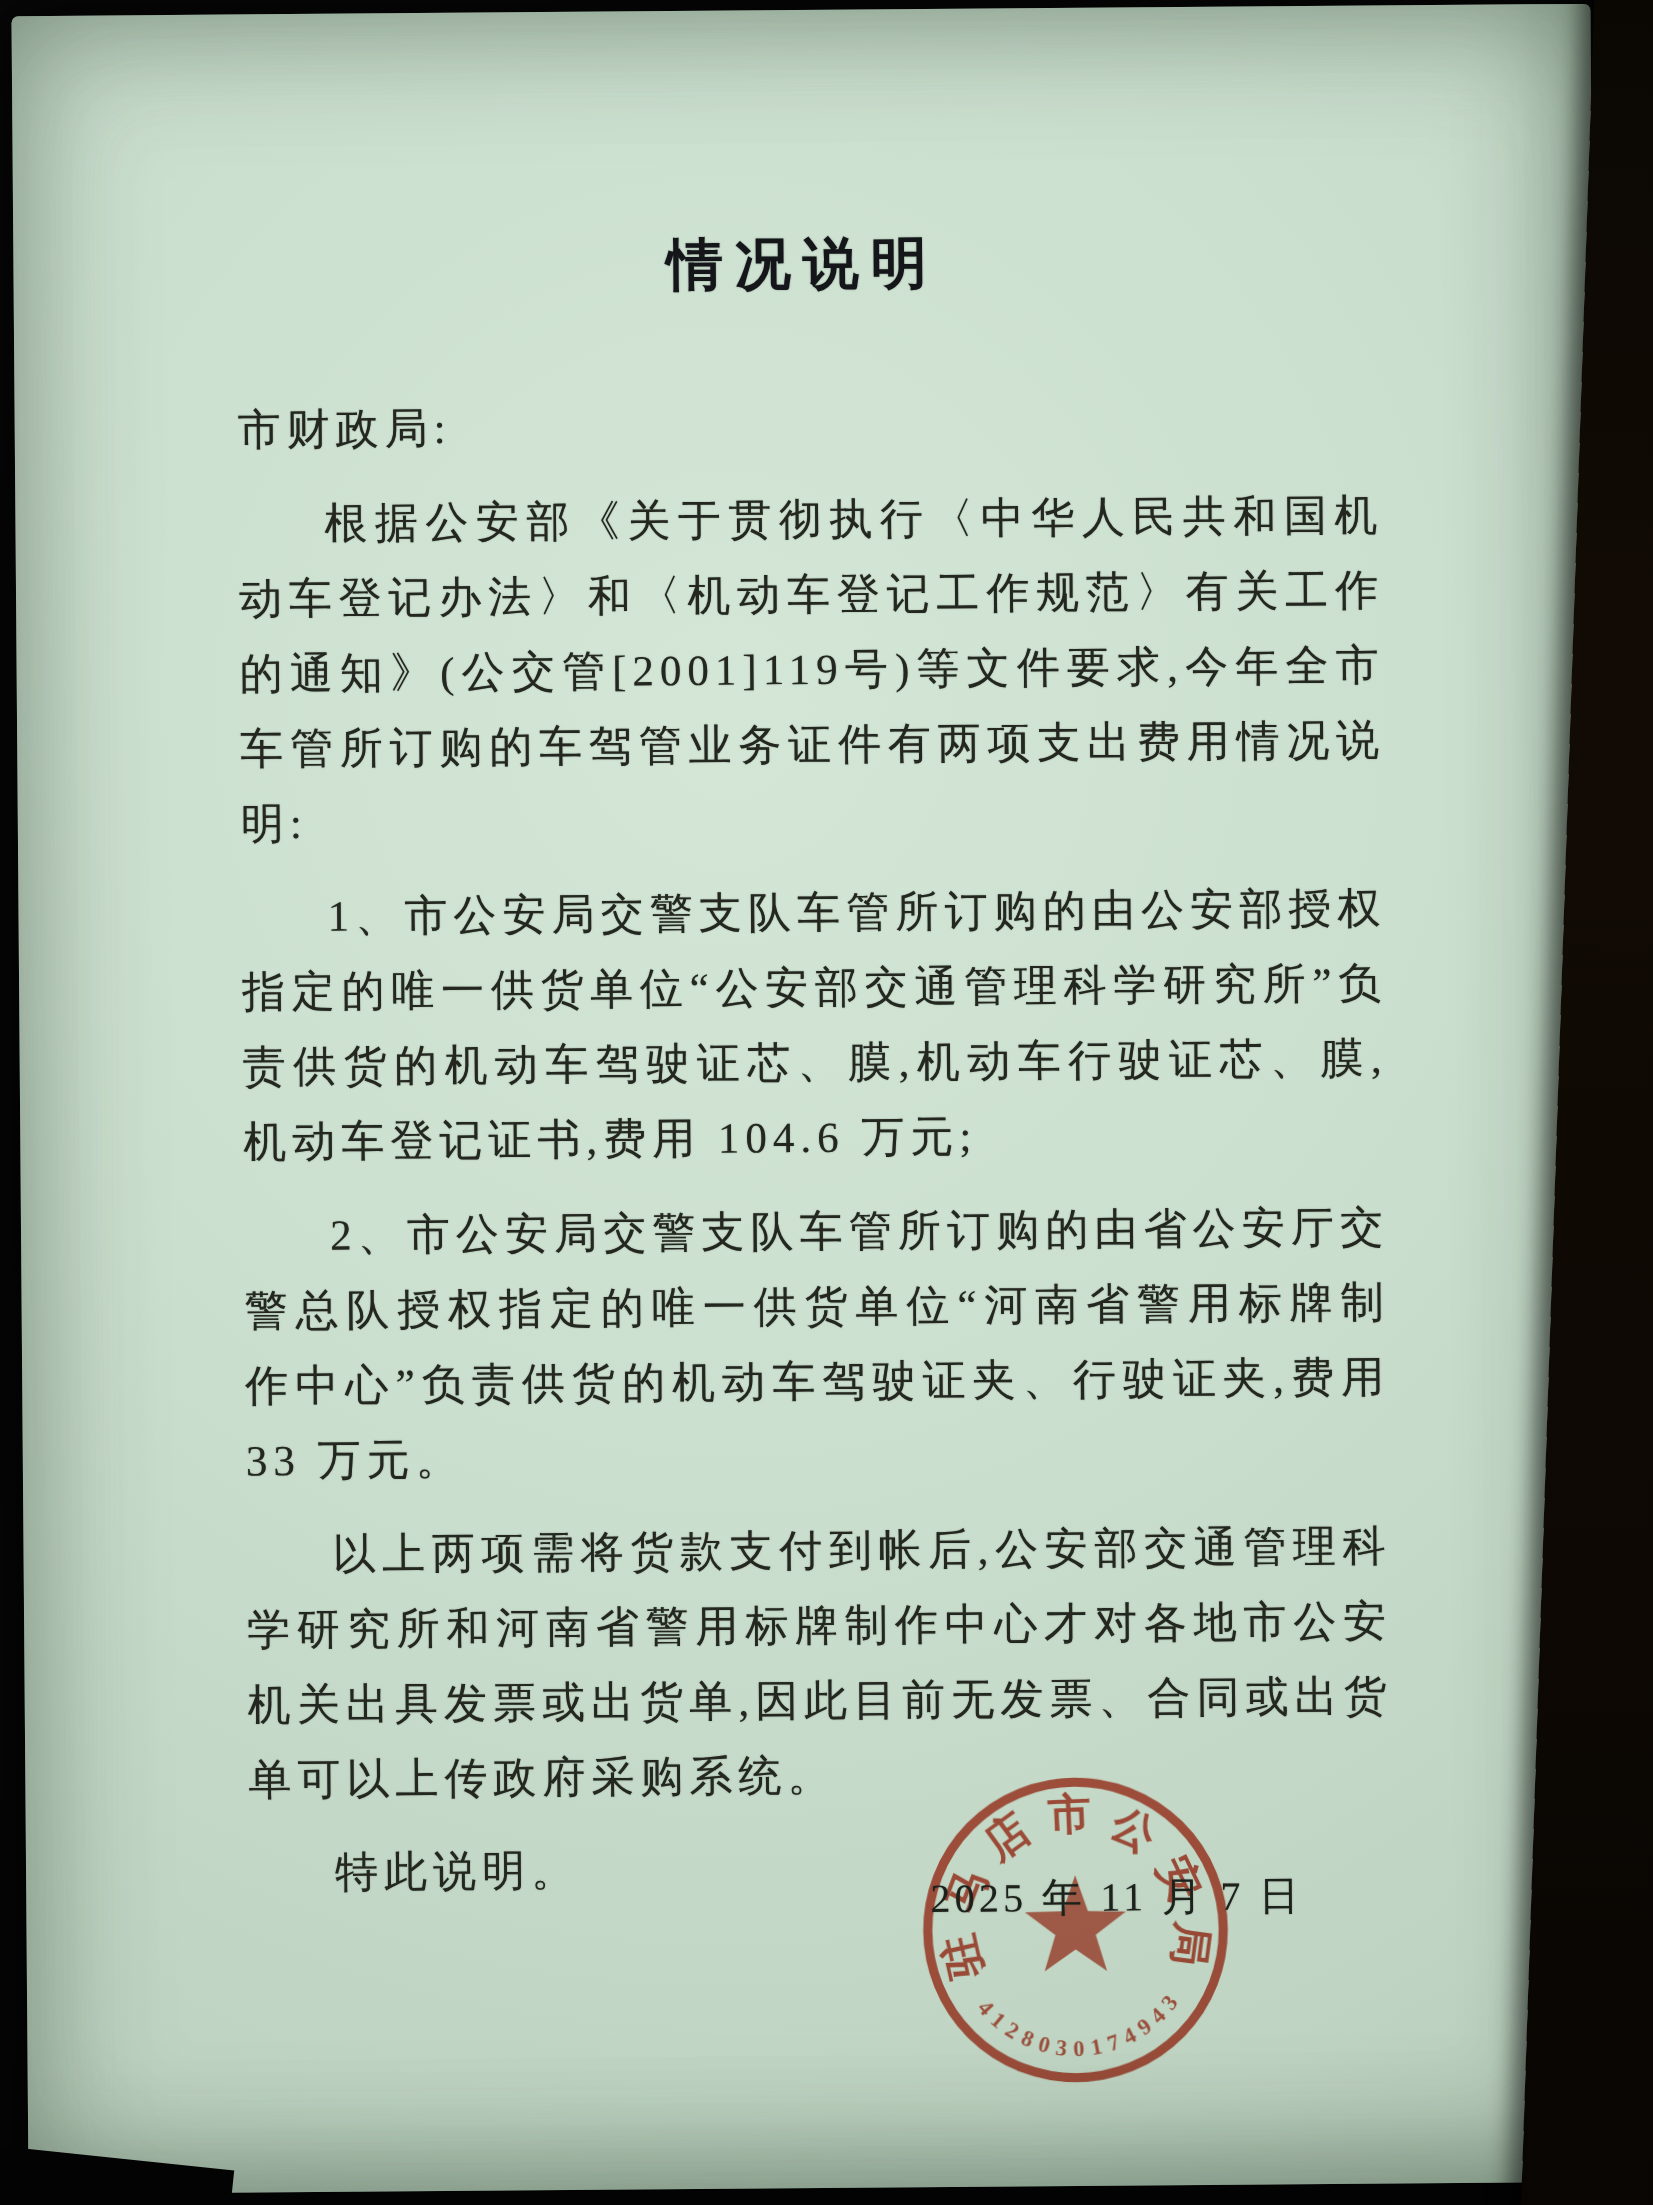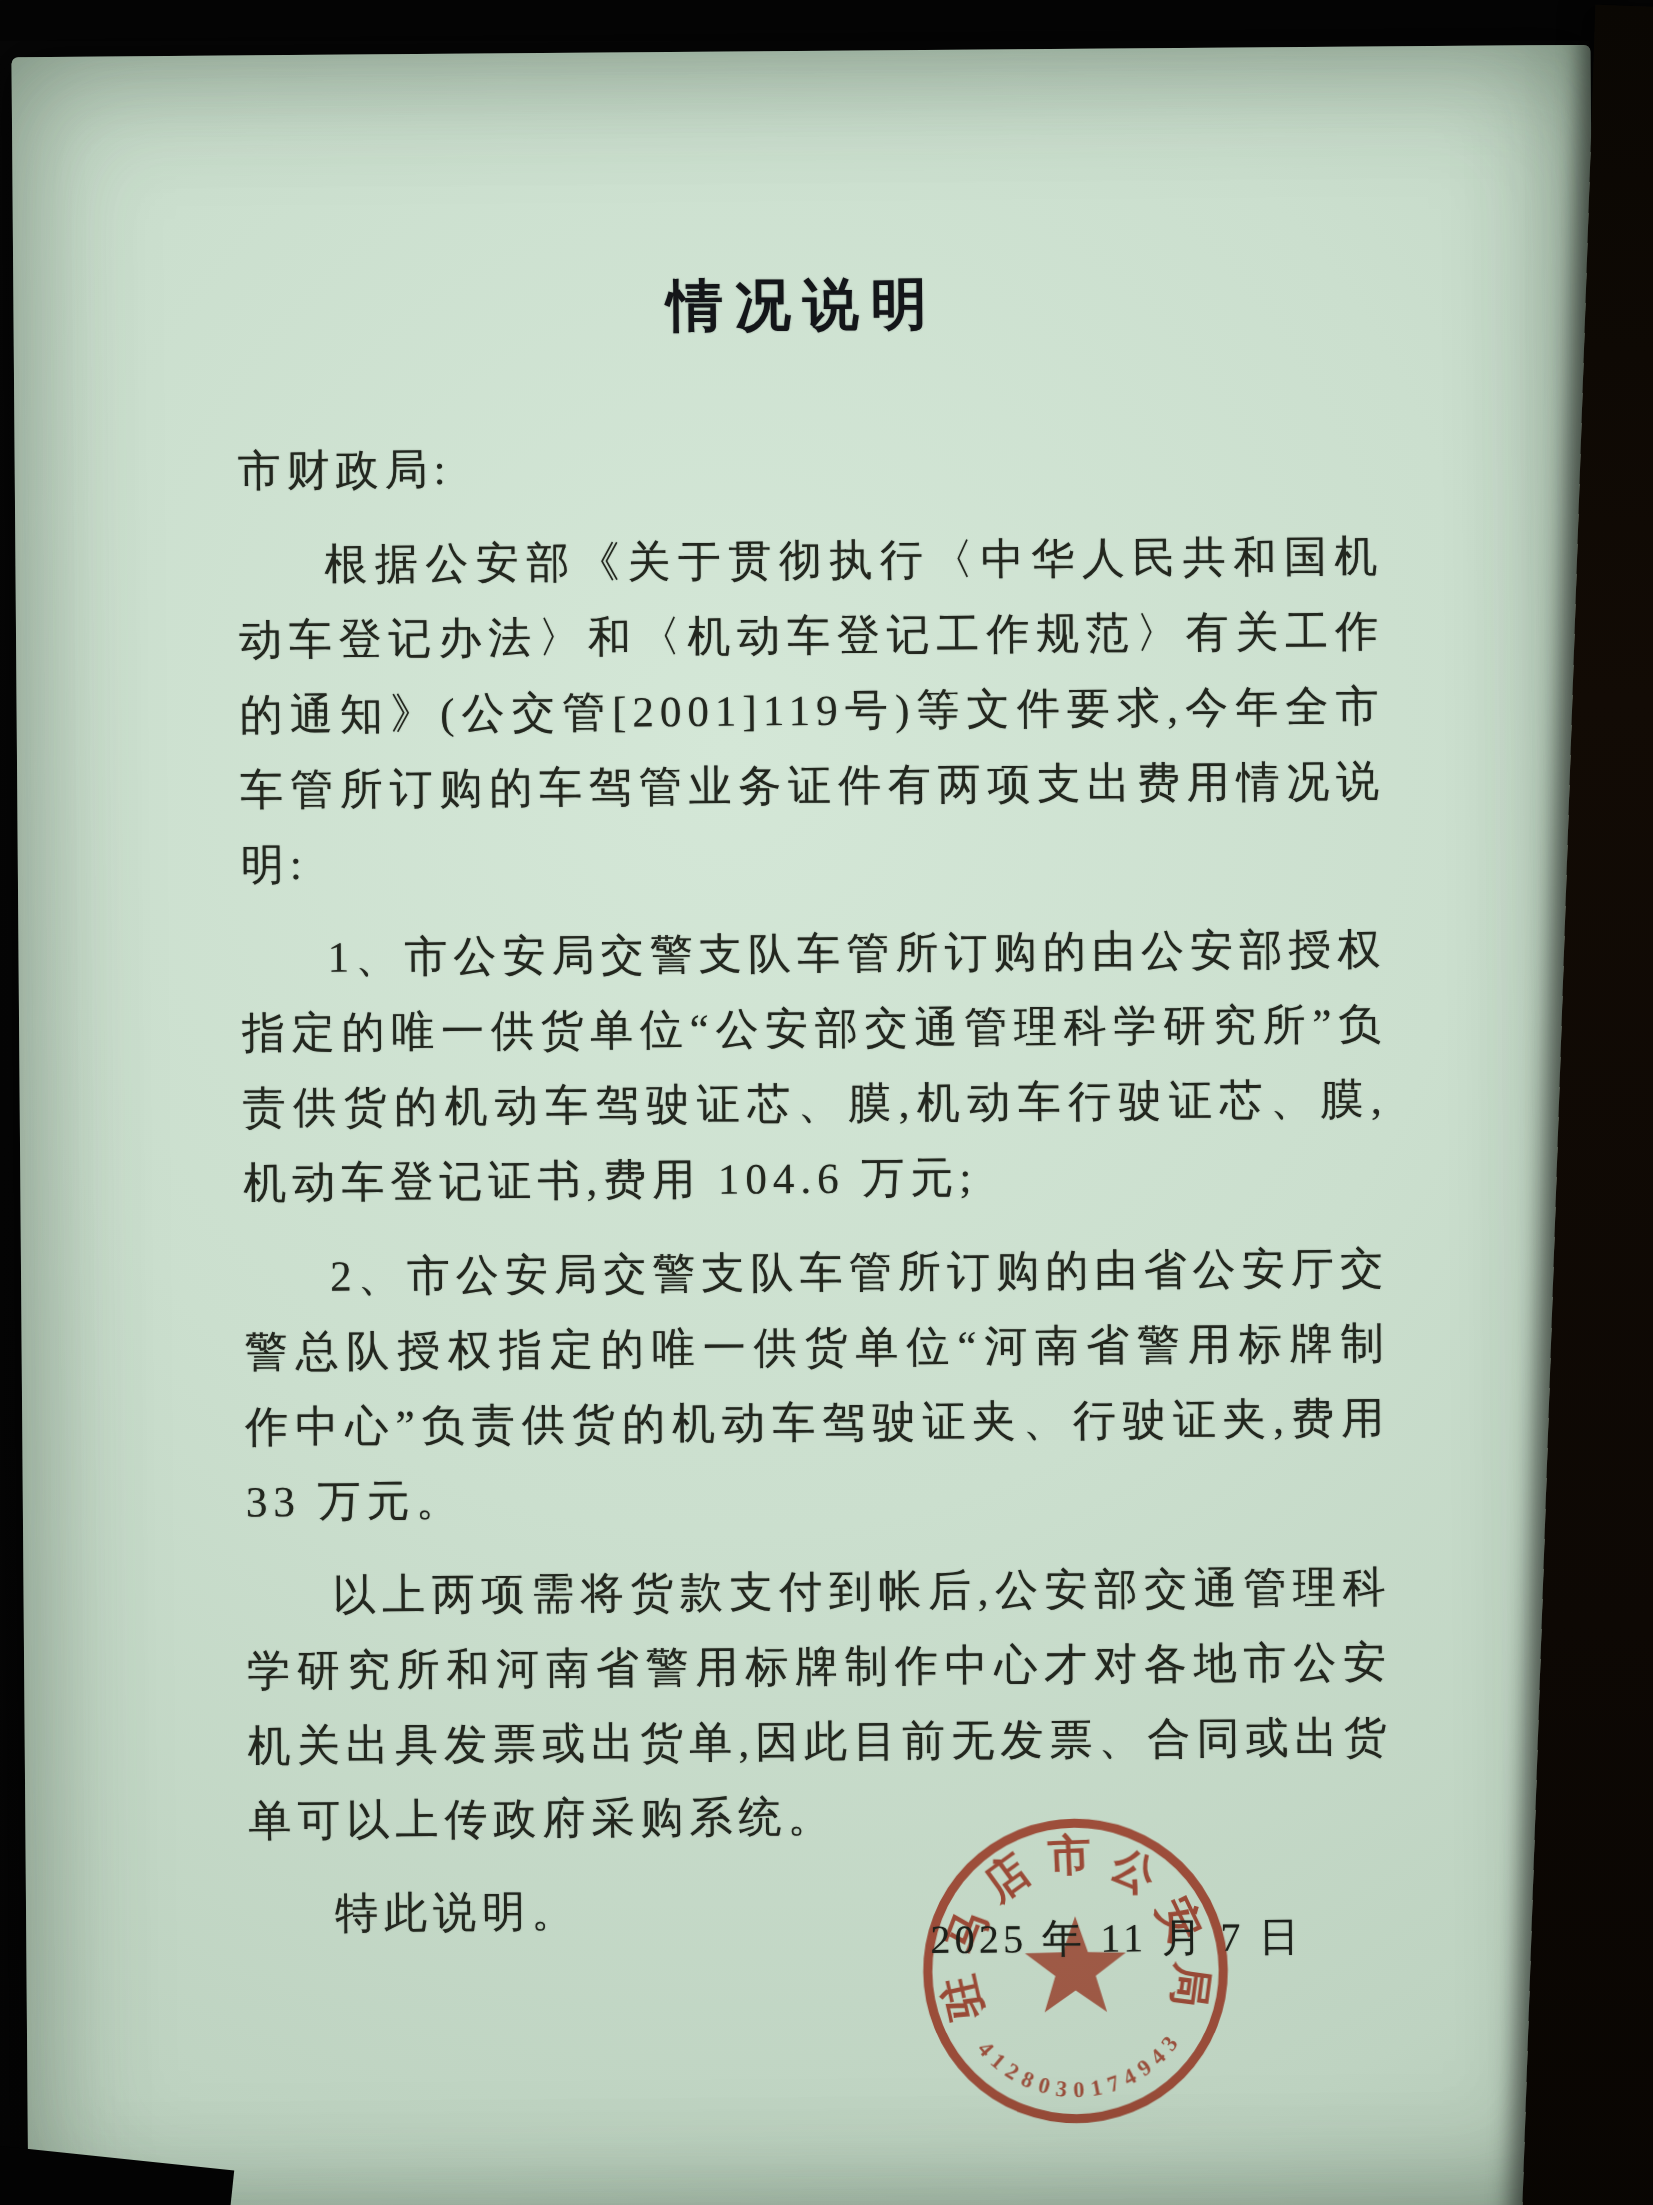--- a/index.html
+++ b/index.html
@@ -9,21 +9,20 @@
     position: relative;
     overflow: hidden;
     font-family: "Liberation Serif", "DejaVu Serif", serif;
   }
   .photo {
     position: absolute; inset: 0;
     background:
       radial-gradient(60% 30% at 101% 42%, #241709 0%, #170e06 45%, rgba(8,5,2,0) 100%),
       radial-gradient(40% 20% at 100% 75%, #1c1208 0%, rgba(8,5,2,0) 100%),
       linear-gradient(#070707, #050505);
-    margin-top: 41px;
   }
   .paper {
     position: absolute;
     left: 20.4px; top: 10.2px;
     width: 1579px; height: 2178px;
     transform: rotate(-0.45deg);
     transform-origin: 50% 50%;
     background: radial-gradient(120% 90% at 45% 32%,
       #d4e7d7 0%, #cbdfce 40%, #bed3c1 75%, #aec2b0 96%, #a2b5a4 100%);
     border-radius: 6.8px;

